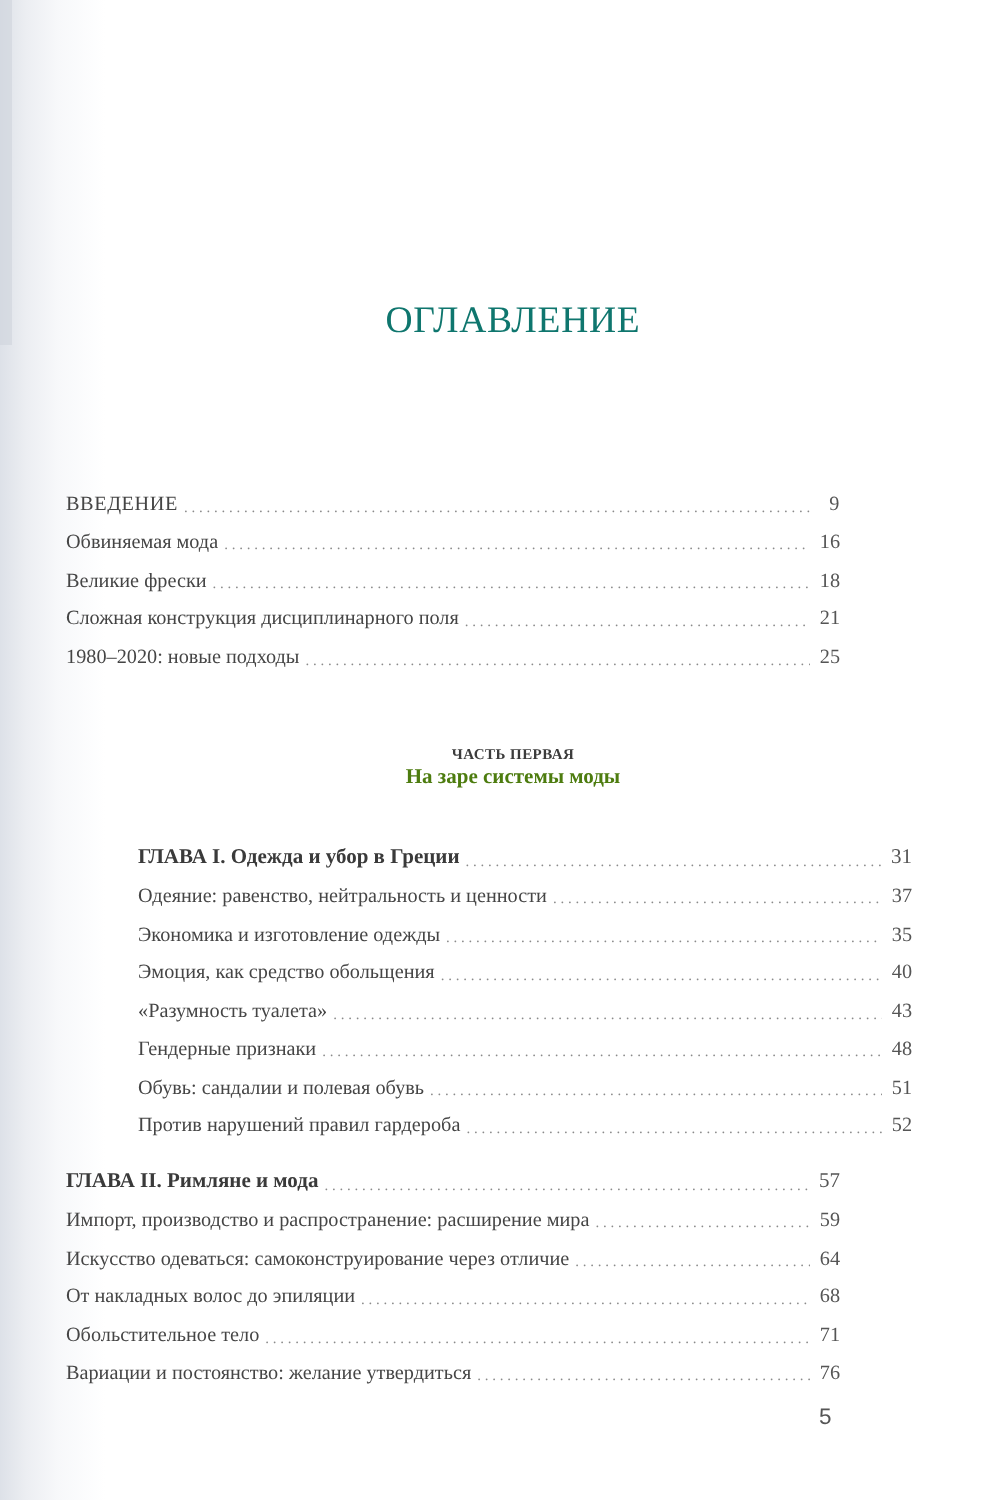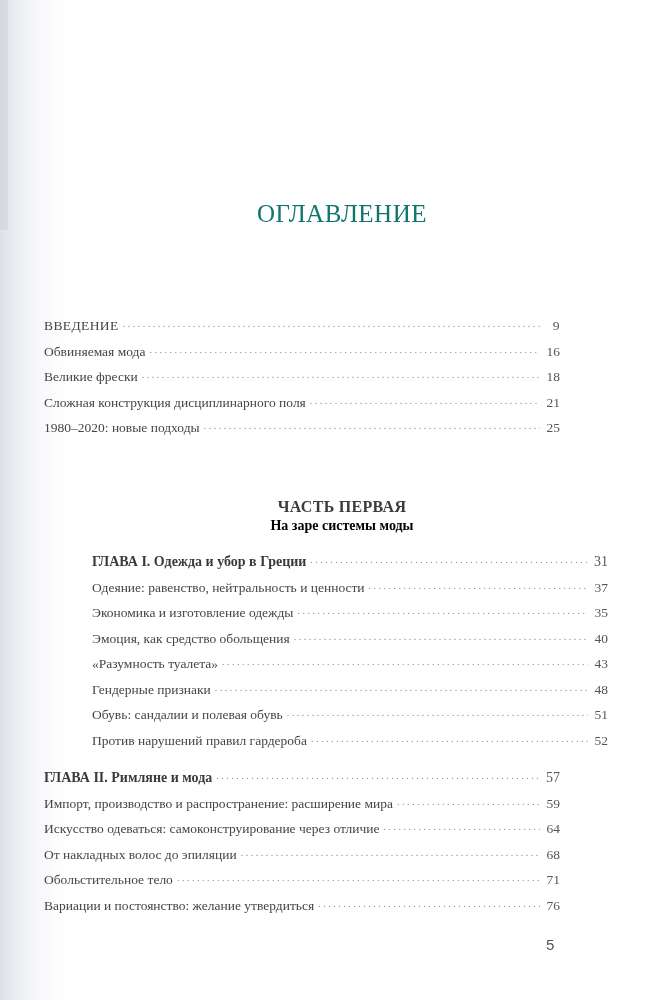--- a/index.html
+++ b/index.html
@@ -40,21 +40,21 @@
       color: #0f766e;
       padding-left: 20px;
     }
     .toc {
       position: absolute;
       left: 44px;
       width: 516px;
     }
     .row {
       display: flex;
-      align-items: flex-start;
+      align-items: flex-end;
       height: 25.5px;
       font-size: 13.5px;
       color: #454545;
       white-space: nowrap;
     }
     .row.chapter {
       font-weight: bold;
       font-size: 14px;
       color: #3a3a3a;
     }
@@ -85,29 +85,29 @@
       font-weight: normal;
       color: #555;
     }
     .part-heading {
       position: absolute;
       left: 0; right: 0;
       text-align: center;
       padding-left: 20px;
     }
     .part-title {
-      font-size: 16px;
+      font-size: 10px;
       font-weight: bold;
       color: #3c3c3c;
       letter-spacing: 0.3px;
     }
     .part-subtitle {
       font-size: 14px;
       font-weight: bold;
-      color: #000000;
+      color: #4d7c0f;
       margin-top: 2px;
     }
     .folio {
       position: absolute;
       left: 546px;
       top: 936px;
       font-family: "Liberation Sans", "DejaVu Sans", sans-serif;
       font-size: 15px;
       color: #555;
     }

